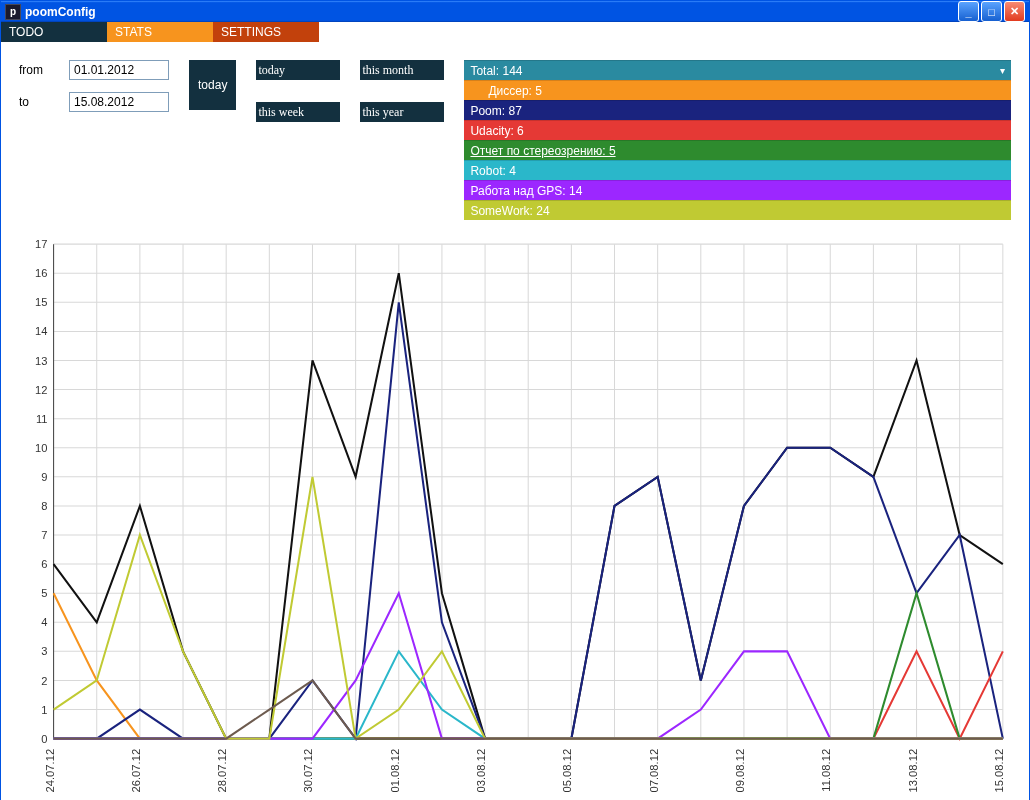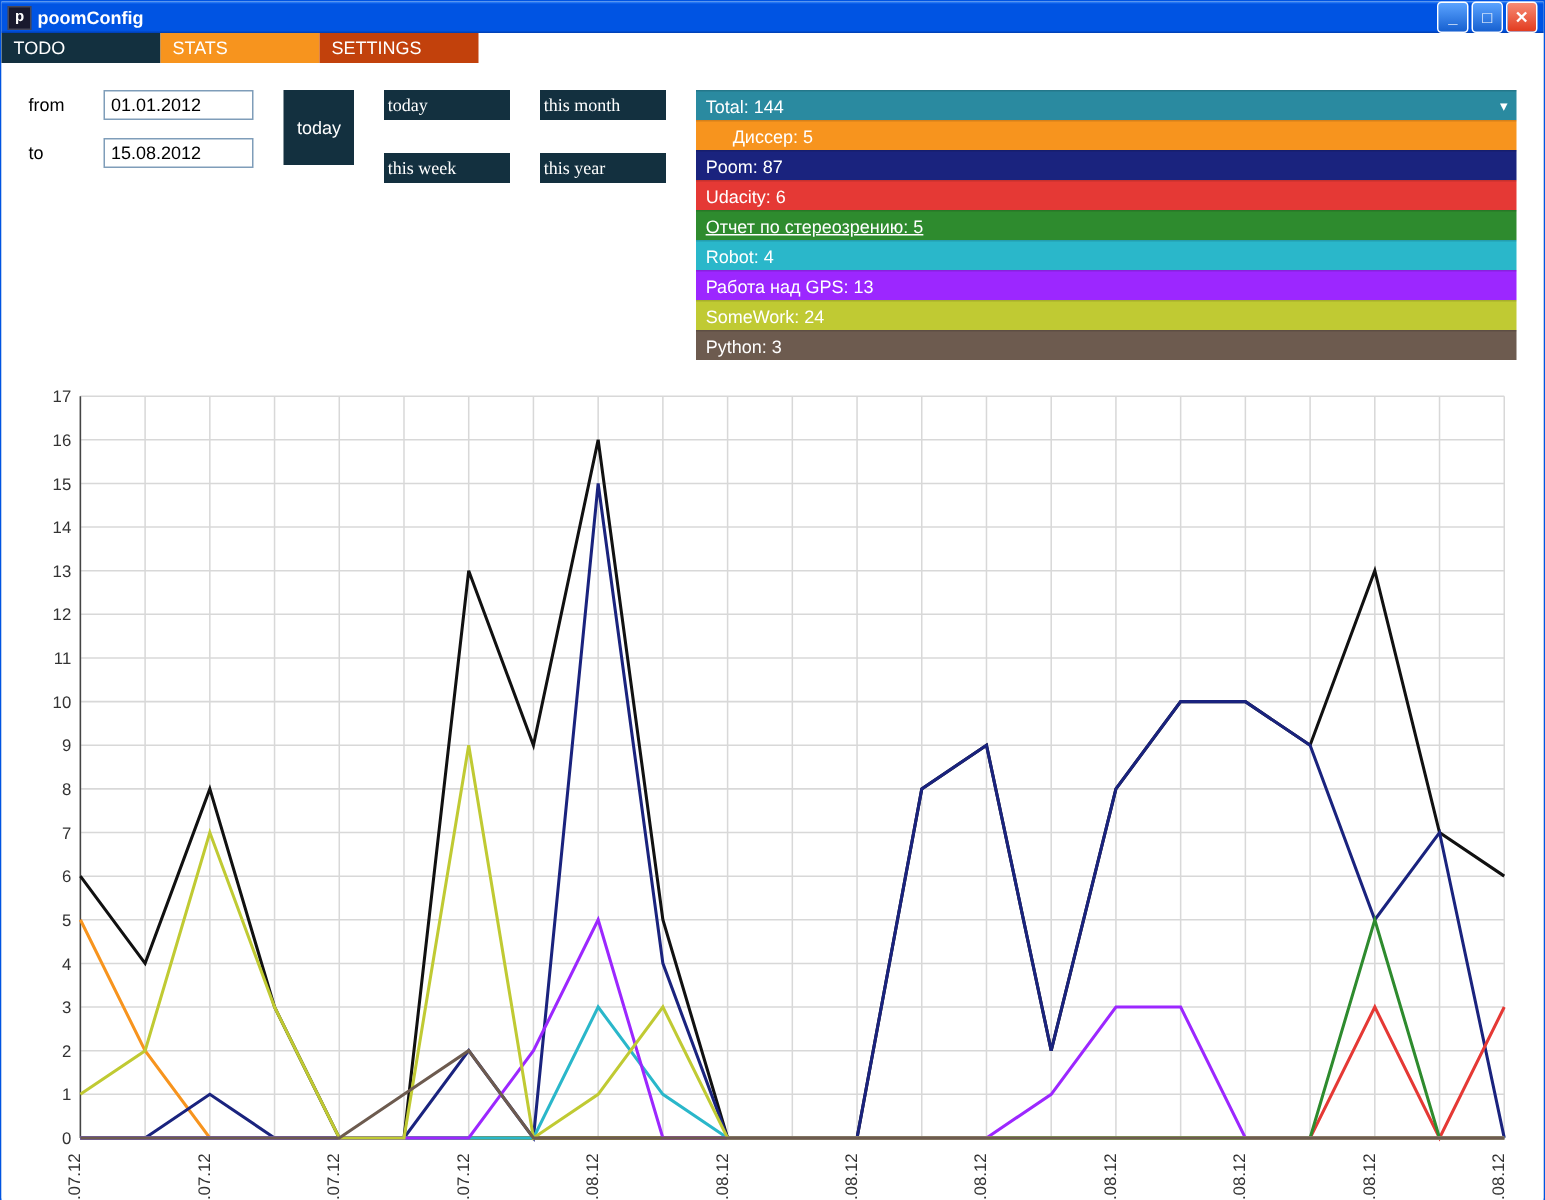--- a/index.html
+++ b/index.html
@@ -70,23 +70,22 @@
         <button class="btn qbtn">this year</button>
       </div>
 
       <div class="legend" id="legend">
           <div class="legendrow" style="background: rgb(42, 138, 160);">Total: 144<span class="arrow">▾</span></div>
           <div class="legendrow" style="background: rgb(247, 148, 30); padding-left: 24px;">Диссер: 5</div>
           <div class="legendrow" style="background: rgb(26, 35, 126);">Poom: 87</div>
           <div class="legendrow" style="background: rgb(229, 57, 53);">Udacity: 6</div>
           <div class="legendrow" style="background: rgb(46, 139, 46); text-decoration: underline;">Отчет по стереозрению: 5</div>
           <div class="legendrow" style="background: rgb(42, 183, 202);">Robot: 4</div>
-          <div class="legendrow" style="background: rgb(156, 39, 255);">Работа над GPS: 13</div>
+          <div class="legendrow" style="background: rgb(156, 39, 255);">Работа над GPS: 14</div>
           <div class="legendrow" style="background: rgb(192, 202, 51);">SomeWork: 24</div>
-          <div class="legendrow" style="background: rgb(109, 91, 79);">Python: 3</div>
         </div>
     </div>
 
     <div class="chartwrap">
       <svg id="chart" viewBox="0 0 980 560" preserveAspectRatio="none">
           <line x1="36" x2="970" y1="490" y2="490" class="gridline"></line>
           <text x="30" y="494" text-anchor="end" class="axis-text">0</text>
           <line x1="36" x2="970" y1="461.52941176470586" y2="461.52941176470586" class="gridline"></line>
           <text x="30" y="465.52941176470586" text-anchor="end" class="axis-text">1</text>
           <line x1="36" x2="970" y1="433.05882352941177" y2="433.05882352941177" class="gridline"></line>

